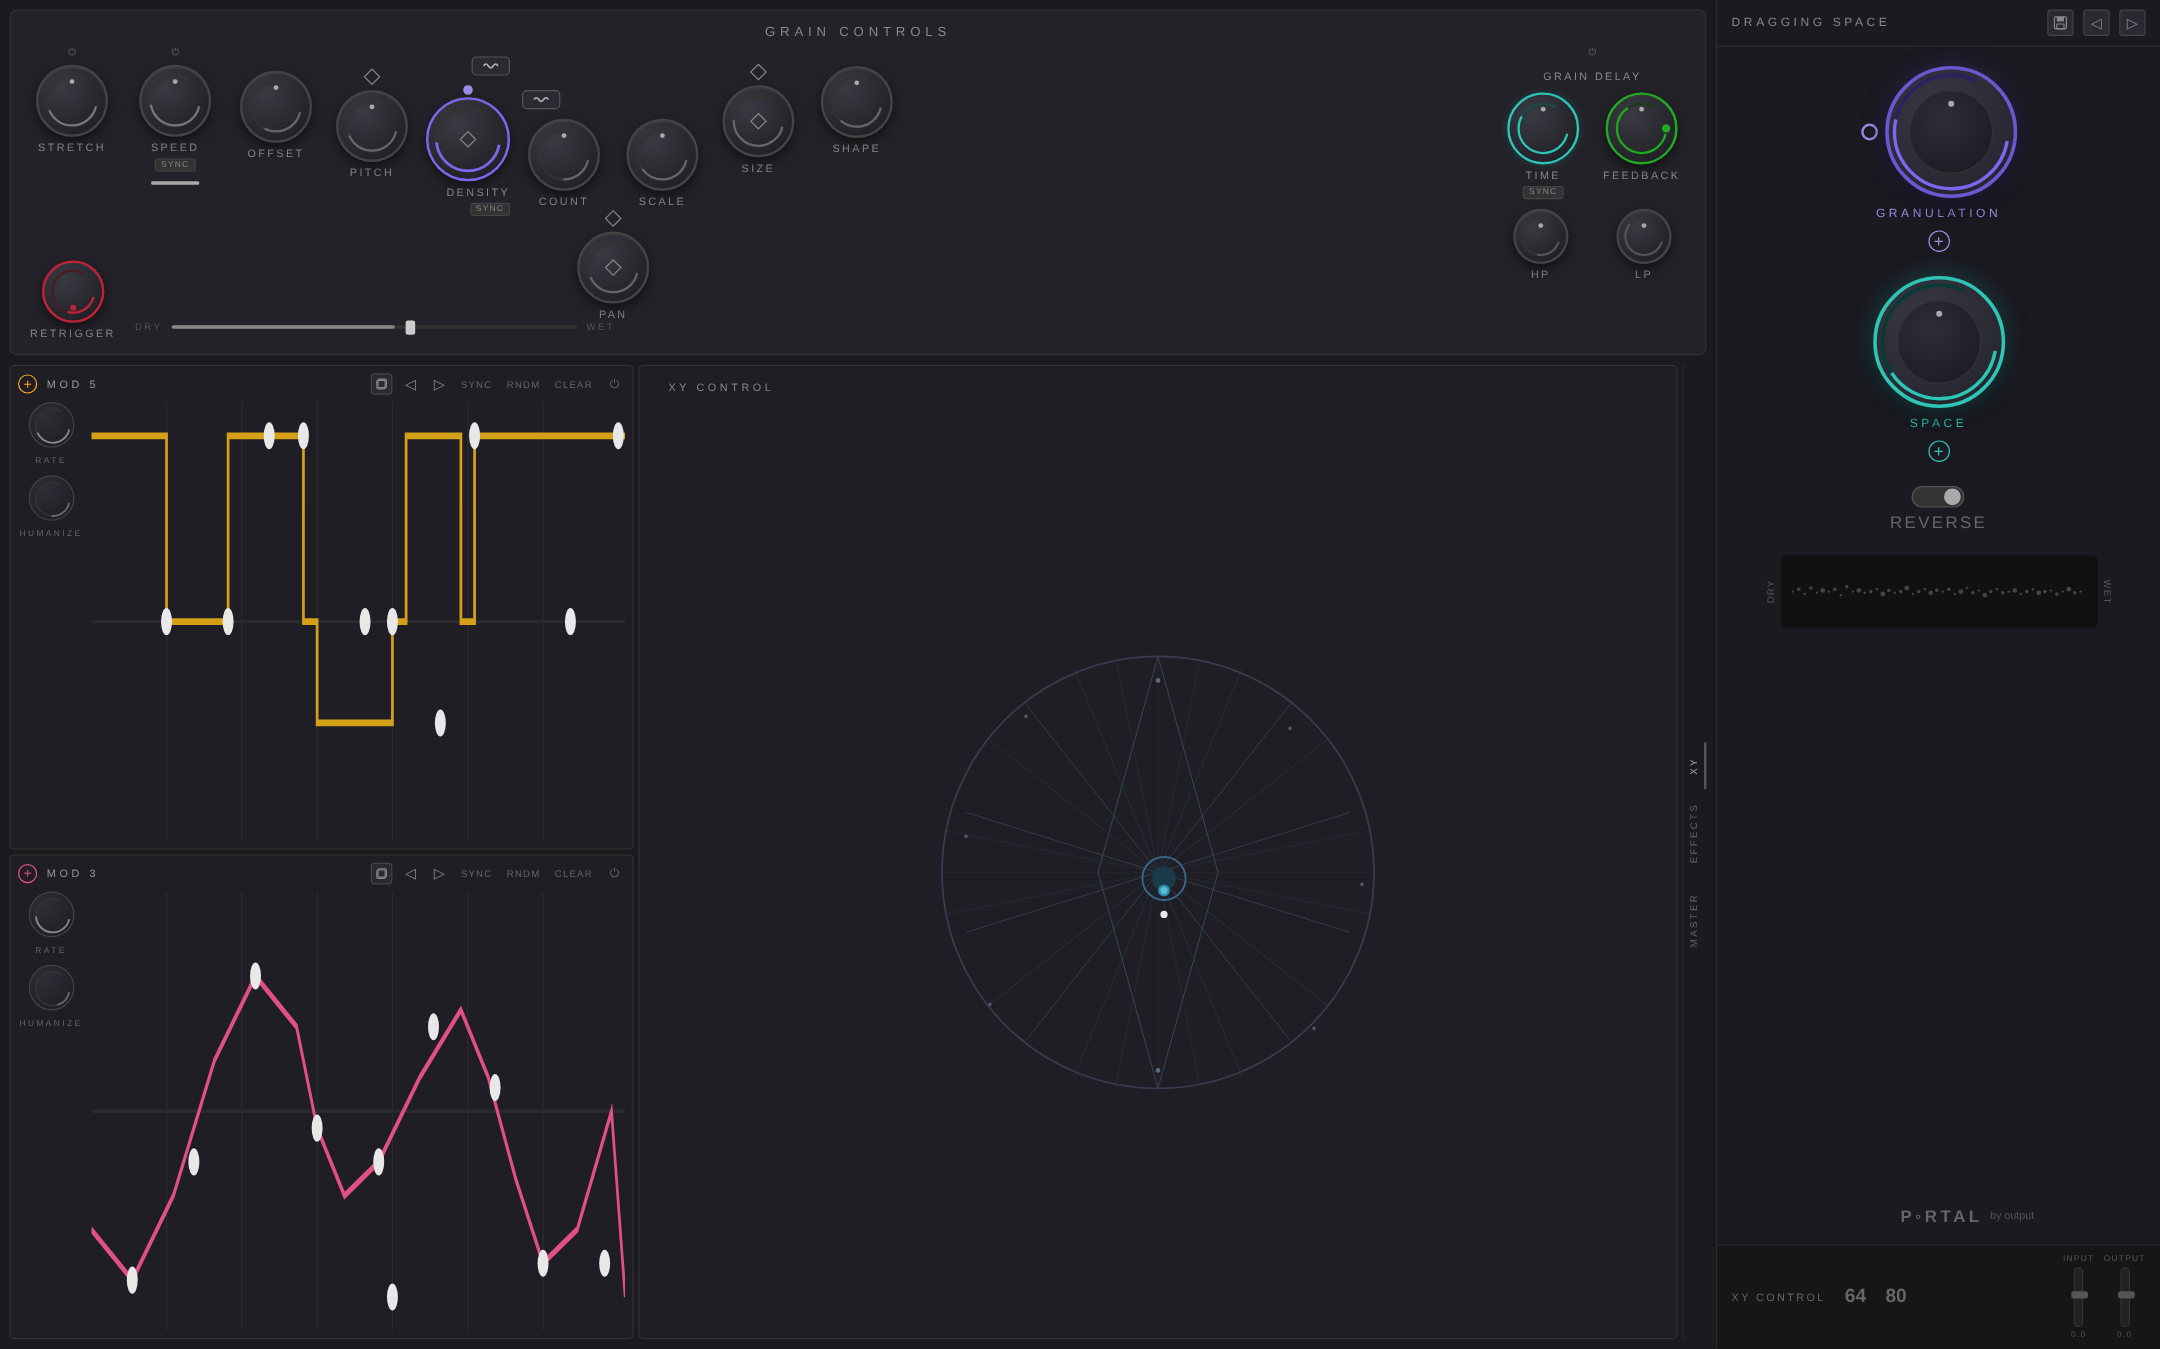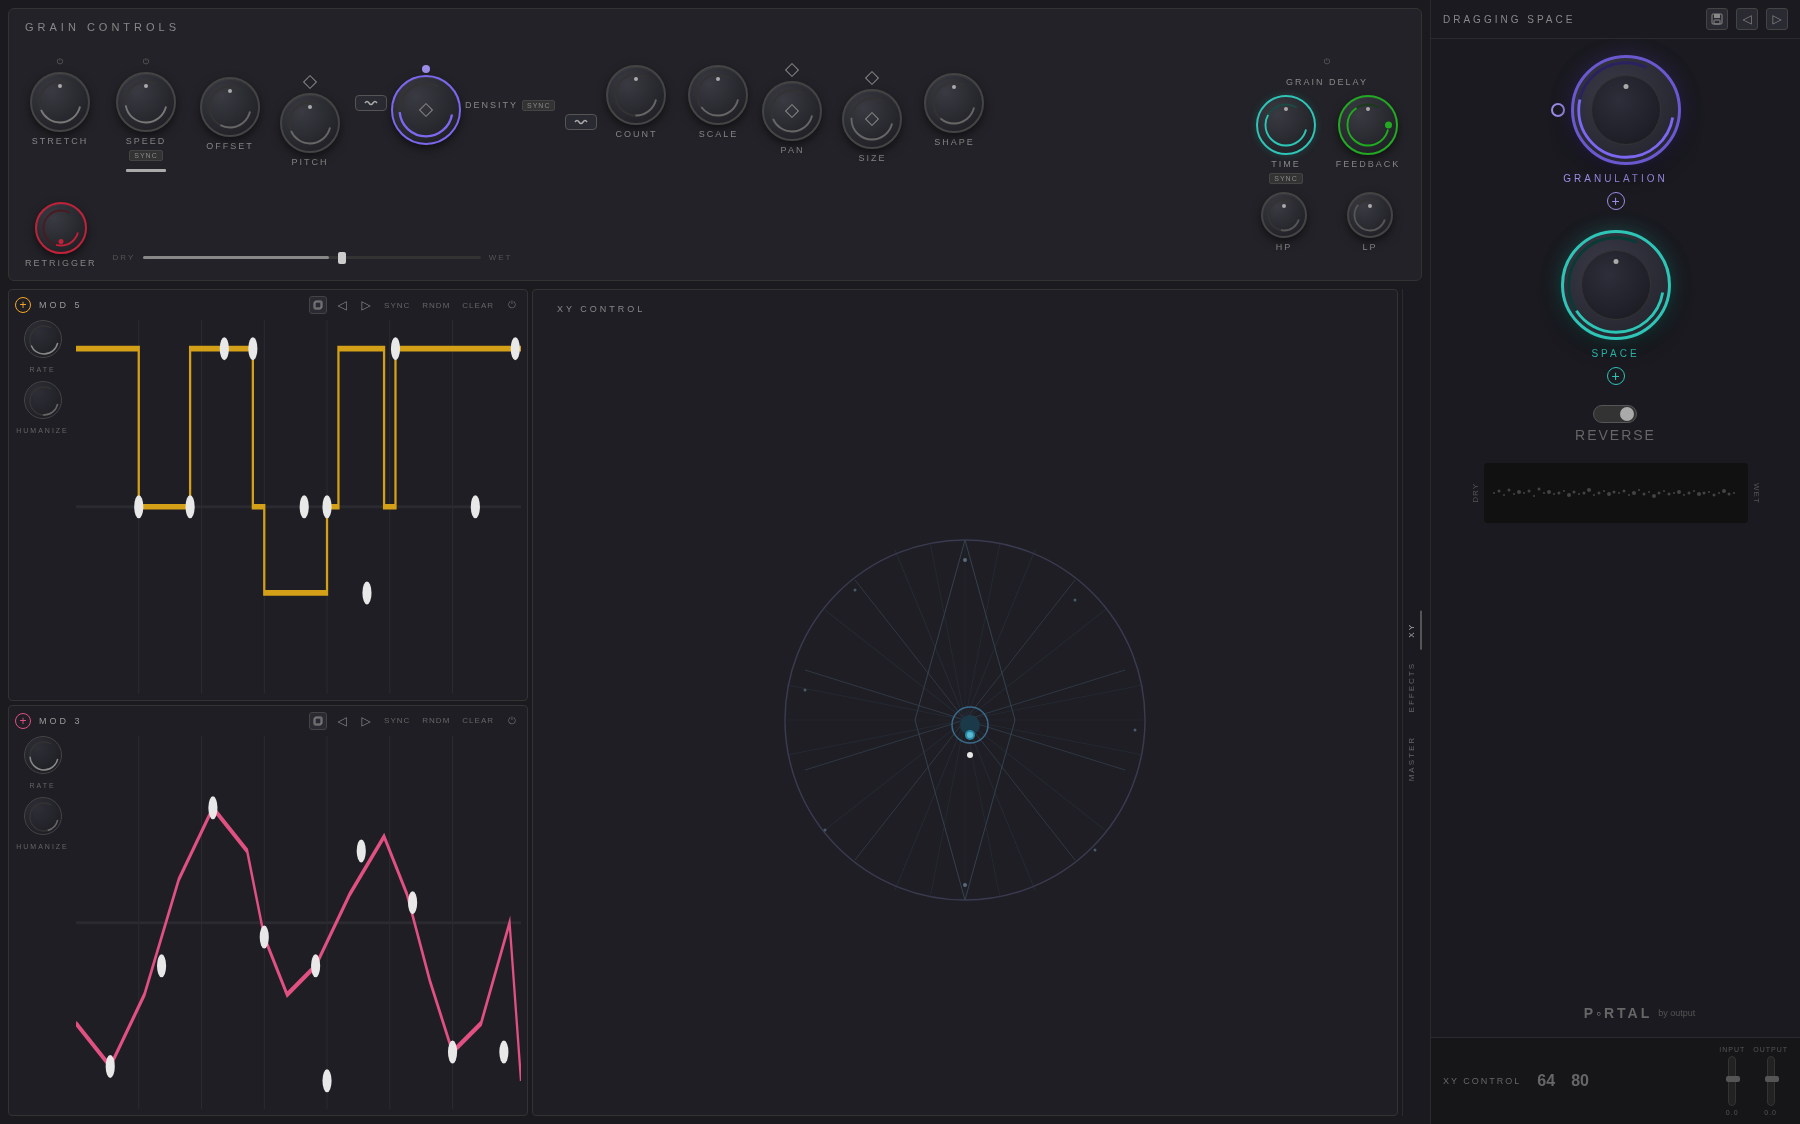--- a/index.html
+++ b/index.html
@@ -17,24 +17,25 @@
     .grain-controls {
       background: #222228;
       border: 1px solid #333;
       border-radius: 6px;
       margin: 8px;
       padding: 12px 16px;
       flex: 0 0 auto;
     }
 
     .section-title {
+      text-align: center;
       color: #888;
       font-size: 11px;
       letter-spacing: 4px;
-      margin-bottom: 24px;
+      margin-bottom: 6px;
       font-weight: 300;
     }
 
     .knob-group {
       display: flex;
       flex-direction: column;
       align-items: center;
       gap: 4px;
       min-width: 70px;
     }
@@ -632,21 +633,21 @@
         <div class="knob-outer medium">
           <svg class="knob-arc" viewBox="0 0 60 60">
             <circle cx="30" cy="30" r="22" fill="none" stroke="#333" stroke-width="2" stroke-dasharray="110 30" stroke-dashoffset="-5"></circle>
             <circle cx="30" cy="30" r="22" fill="none" stroke="#666" stroke-width="2" stroke-dasharray="55 85" stroke-dashoffset="-5"></circle>
           </svg>
           <div class="knob-dot"></div>
         </div>
         <div class="knob-label">PITCH</div>
       </div>
 
-      <div style="display:flex;flex-direction:row;align-items:center;gap:4px;margin-top:8px;">
+      <div style="display:flex;flex-direction:column;align-items:flex-end;gap:4px;margin-top:8px;">
 
         <div style="display:flex;align-items:center;gap:4px;margin-bottom:4px;">
           <div class="link-btn">
             <svg width="14" height="10" viewBox="0 0 14 10">
                 <path d="M1 5 Q3 2 5 5 Q7 8 9 5 Q11 2 13 5" stroke="#aaa" fill="none" stroke-width="1.5"></path>
               </svg>
           </div>
         </div>
 
         <div style="position:relative;margin-top:0;">
@@ -657,21 +658,21 @@
               <circle cx="35" cy="35" r="28" fill="none" stroke="#333" stroke-width="2.5" stroke-dasharray="140 40" stroke-dashoffset="-5"></circle>
               <circle cx="35" cy="35" r="28" fill="none" stroke="#7b68ee" stroke-width="2.5" stroke-dasharray="80 100" stroke-dashoffset="-5"></circle>
             </svg>
             <div class="diamond" style="position:absolute;top:50%;left:50%;transform:translate(-50%,-50%) rotate(45deg);"></div>
           </div>
         </div>
         <div class="knob-label">DENSITY</div>
         <div class="knob-badge">SYNC</div>
       </div>
 
-      <div style="display:flex;flex-direction:row;gap:4px;margin-top:8px;">
+      <div style="display:flex;flex-direction:column;gap:4px;margin-top:8px;">
         <div style="display:flex;align-items:center;gap:4px;margin-bottom:4px;margin-top:28px;">
           <div class="link-btn">
             <svg width="14" height="10" viewBox="0 0 14 10">
                 <path d="M1 5 Q3 2 5 5 Q7 8 9 5 Q11 2 13 5" stroke="#aaa" fill="none" stroke-width="1.5"></path>
               </svg>
           </div>
         </div>
         <div style="display:flex;gap:12px;align-items:flex-start;">
           <div class="knob-group">
             <div class="knob-outer medium">

